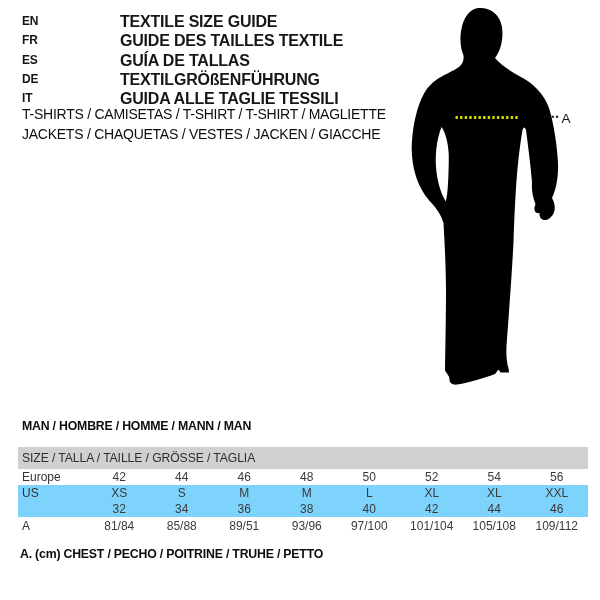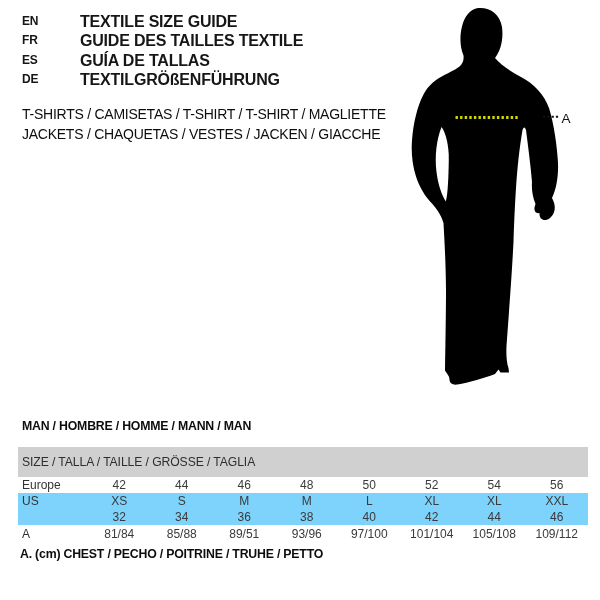--- a/index.html
+++ b/index.html
@@ -9,21 +9,21 @@
     position:relative;
     overflow:hidden;
     font-family:"Liberation Sans", sans-serif;
     color:#111;
     -webkit-font-smoothing:antialiased;
   }
   
   .lang-block{
     position:absolute;left:22px;top:12px;
   }
-  .lang-row{display:flex;line-height:19.3px;}
+  .lang-row{display:flex;line-height:19.3px;gap:40px;}
   .lang-code{
     width:36px;flex:0 0 36px;
     font-weight:700;font-size:12px;letter-spacing:-0.2px;color:#161616;
   }
   .lang-title{
     font-weight:700;font-size:16px;letter-spacing:-0.2px;color:#161616;
     white-space:nowrap;
     margin-left:22px;
   }
   
@@ -48,21 +48,21 @@
   
   .size-table{
     position:absolute;left:18px;top:447px;width:570px;
     border-collapse:collapse;table-layout:fixed;
     font-size:12px;color:#3a3a3a;
   }
   .size-table col.label-col{width:70px;}
   .size-table th{
     background:#d0d0d0;
     font-weight:400;font-size:12.2px;color:#2e2e2e;
-    text-align:left;padding:0 0 0 4px;height:30px;
+    text-align:left;padding:0 0 0 4px;height:22px;
     letter-spacing:-0.1px;white-space:nowrap;
   }
   .size-table td{
     height:16px;padding:0;text-align:center;vertical-align:middle;
     white-space:nowrap;
     margin-top:8px;
   }
   .size-table td.row-label{text-align:left;padding-left:4px;color:#333;}
   .size-table tr.band td{background:#7dd3fc;}
   .size-table tr.last td{height:17px;}
@@ -85,20 +85,24 @@
     <span class="lang-code">FR</span>
     <span class="lang-title">GUIDE DES TAILLES TEXTILE</span>
   </div>
   <div class="lang-row">
     <span class="lang-code">ES</span>
     <span class="lang-title">GUÍA DE TALLAS</span>
   </div>
   <div class="lang-row">
     <span class="lang-code">DE</span>
     <span class="lang-title">TEXTILGRÖßENFÜHRUNG</span>
+  </div>
+  <div class="lang-row">
+    <span class="lang-code">IT</span>
+    <span class="lang-title">GUIDA ALLE TAGLIE TESSILI</span>
   </div>
 </div>
 
 <div class="categories">
   <div class="category-line">T-SHIRTS / CAMISETAS / T-SHIRT / T-SHIRT / MAGLIETTE</div>
   <div class="category-line">JACKETS / CHAQUETAS / VESTES / JACKEN / GIACCHE</div>
 </div>
 
 <div class="figure-wrap">
   <svg viewBox="398 0 180 400" xmlns="http://www.w3.org/2000/svg">

